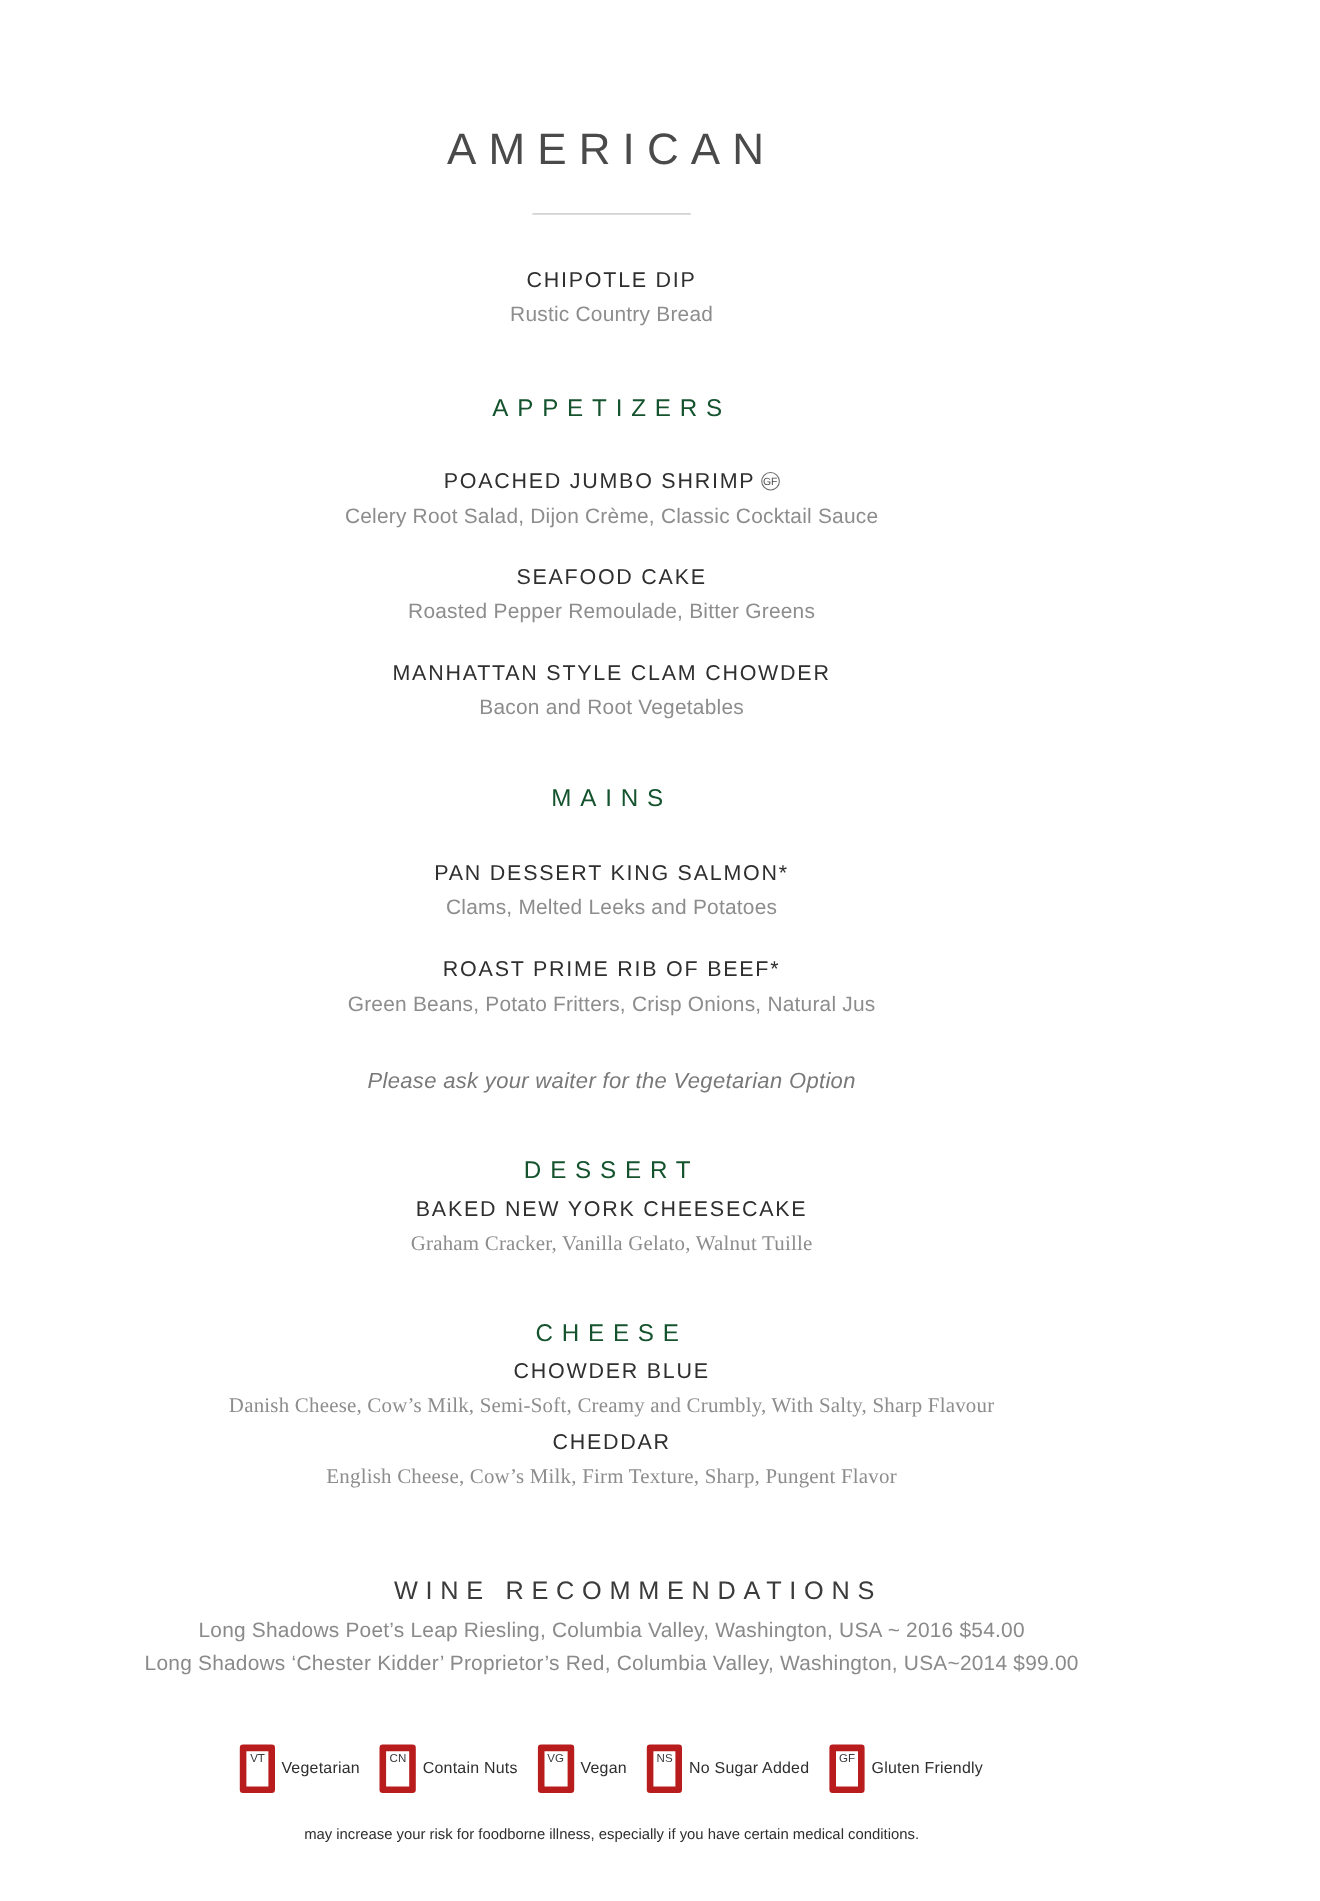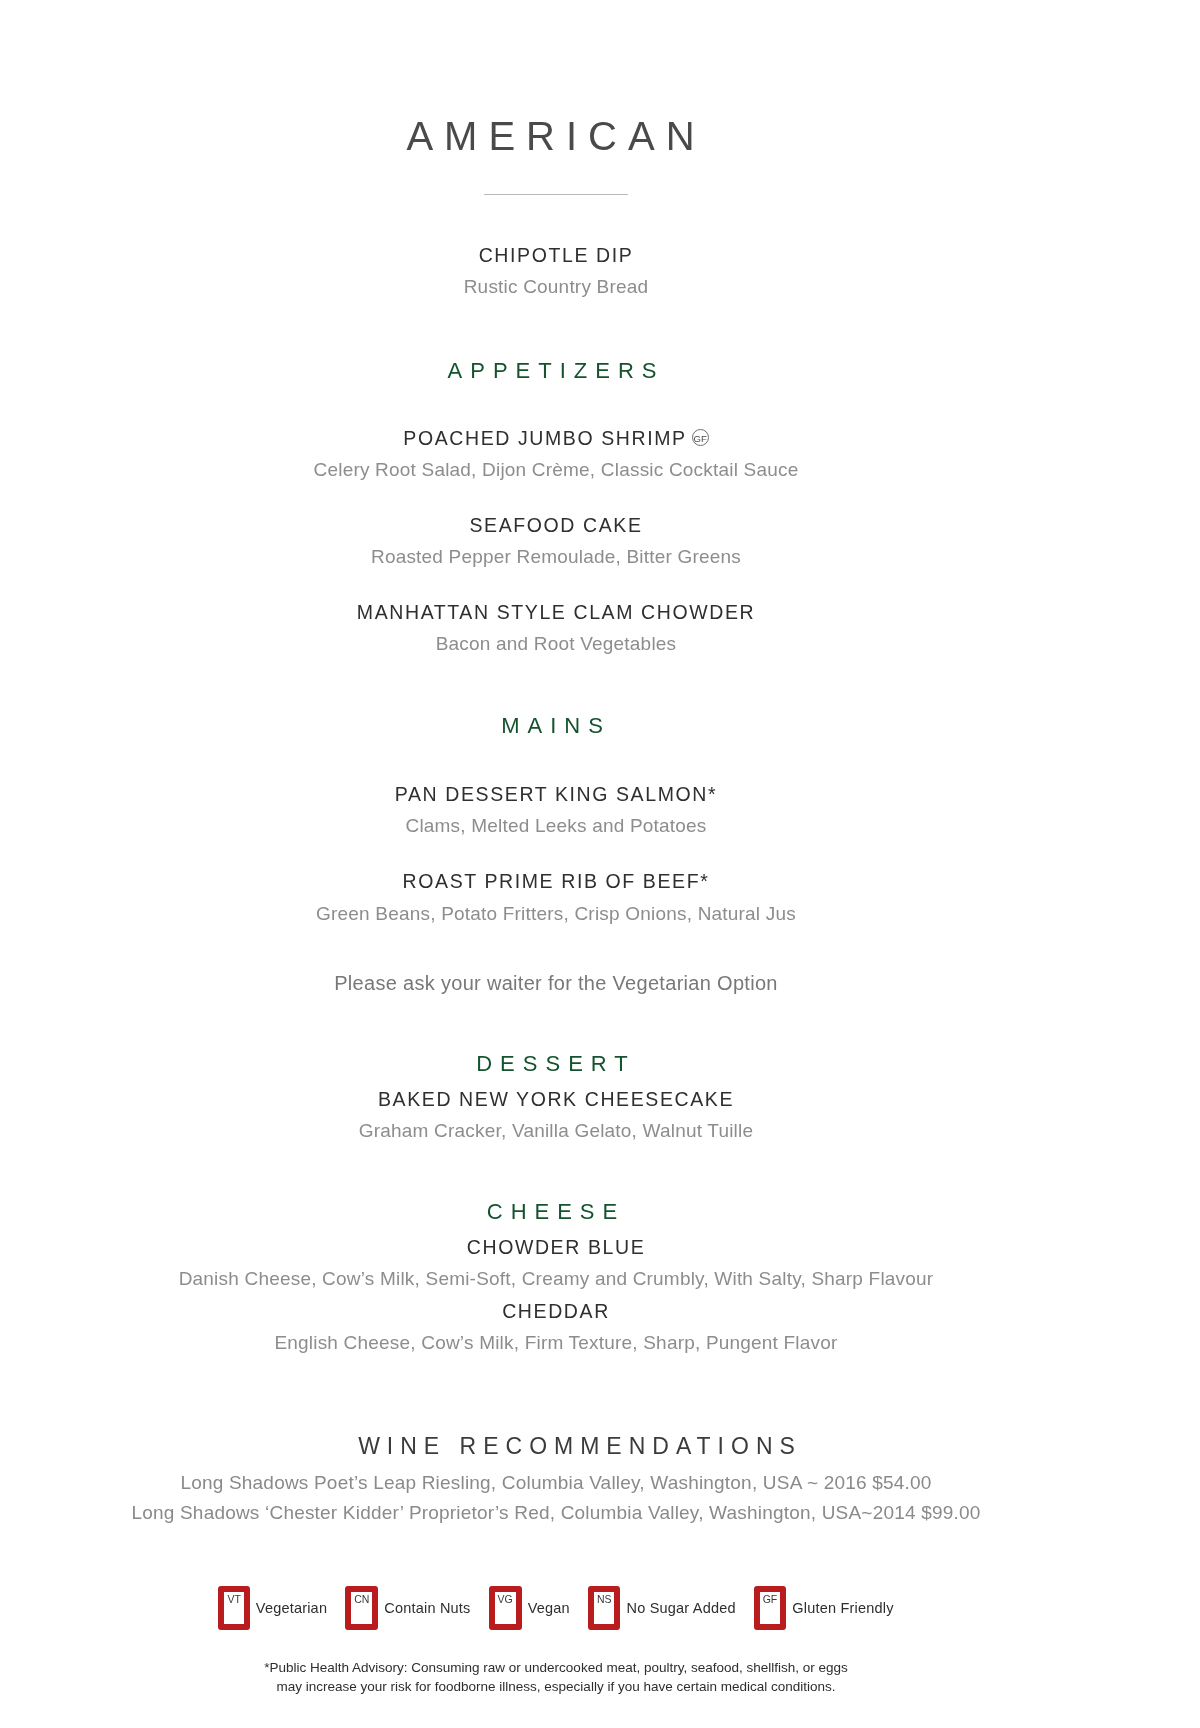--- a/index.html
+++ b/index.html
@@ -73,26 +73,27 @@
   .first-item { margin-top: 48px; }
   .gap-appetizers { margin-top: 60px; }
   .gap-mains { margin-top: 58px; }
   .gap-dessert { margin-top: 58px; }
   .gap-cheese { margin-top: 58px; }
   .gap-wine { margin-top: 80px; padding-left: 48px; }
 
   .veg-note {
     margin-top: 46px;
     font-size: 20px;
+    font-style: italic;
     color: #787878;
     letter-spacing: 0.3px;
   }
 
   .tight-item { margin-top: 12px; }
-  .tight-desc { margin-top: 6px; }
+  .tight-desc { margin-top: 6px; font-family: Liberation Serif, serif; }
 
   
   .badge {
     display: inline-block;
     border: 1px solid #6e6e6e;
     border-radius: 50%;
     width: 17px;
     height: 17px;
     line-height: 17px;
     font-size: 9.5px;
@@ -242,18 +243,17 @@
         <span class="legend-code">NS</span>
         <span class="legend-label">No Sugar Added</span>
       </div>
       <div class="legend-item">
         <span class="legend-code">GF</span>
         <span class="legend-label">Gluten Friendly</span>
       </div>
     </div>
 
     <div class="advisory">
-      <div>*Public Health Advisory: Consuming raw or undercooked meat, poultry, seafood, shellfish, or eggs</div>
       <div>may increase your risk for foodborne illness, especially if you have certain medical conditions.</div>
     </div>
 
   </div>
 </div>
 
 </body></html>

